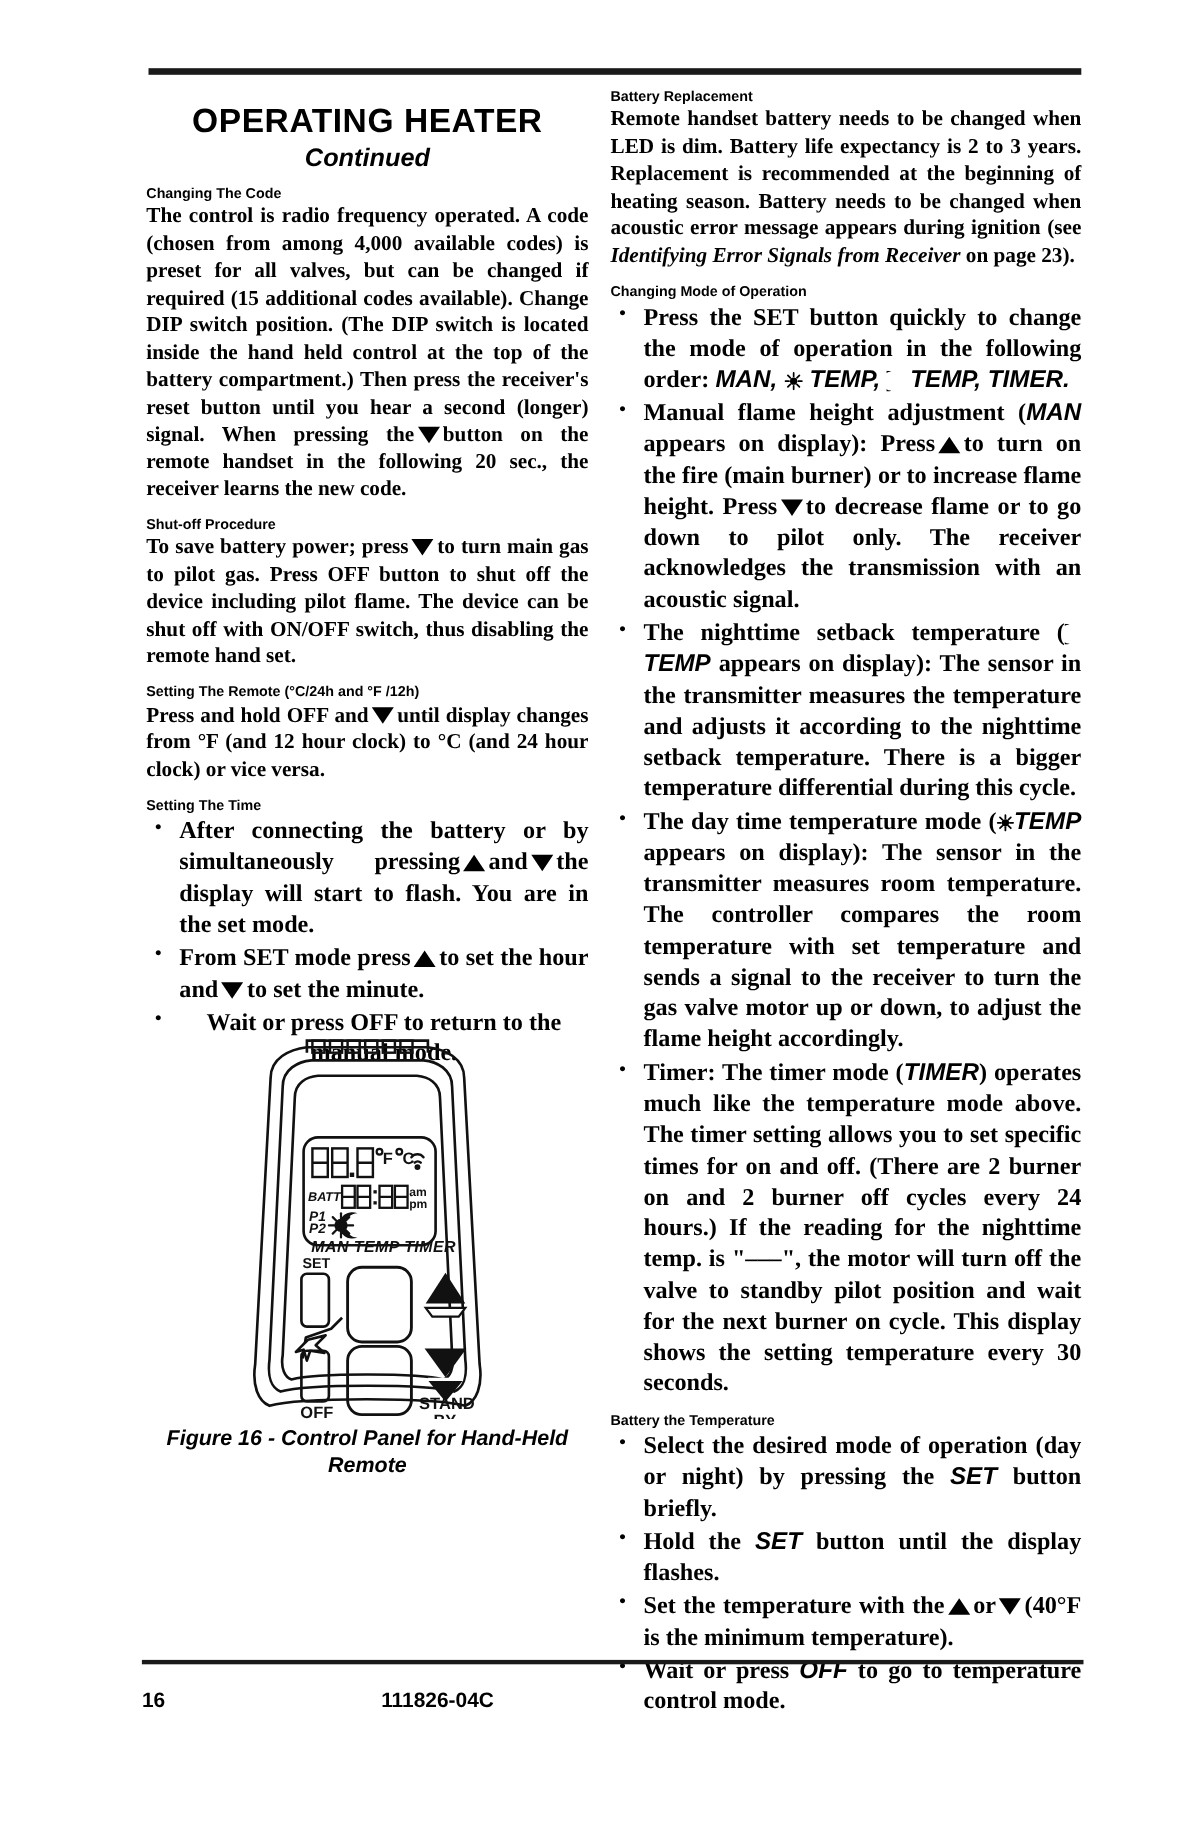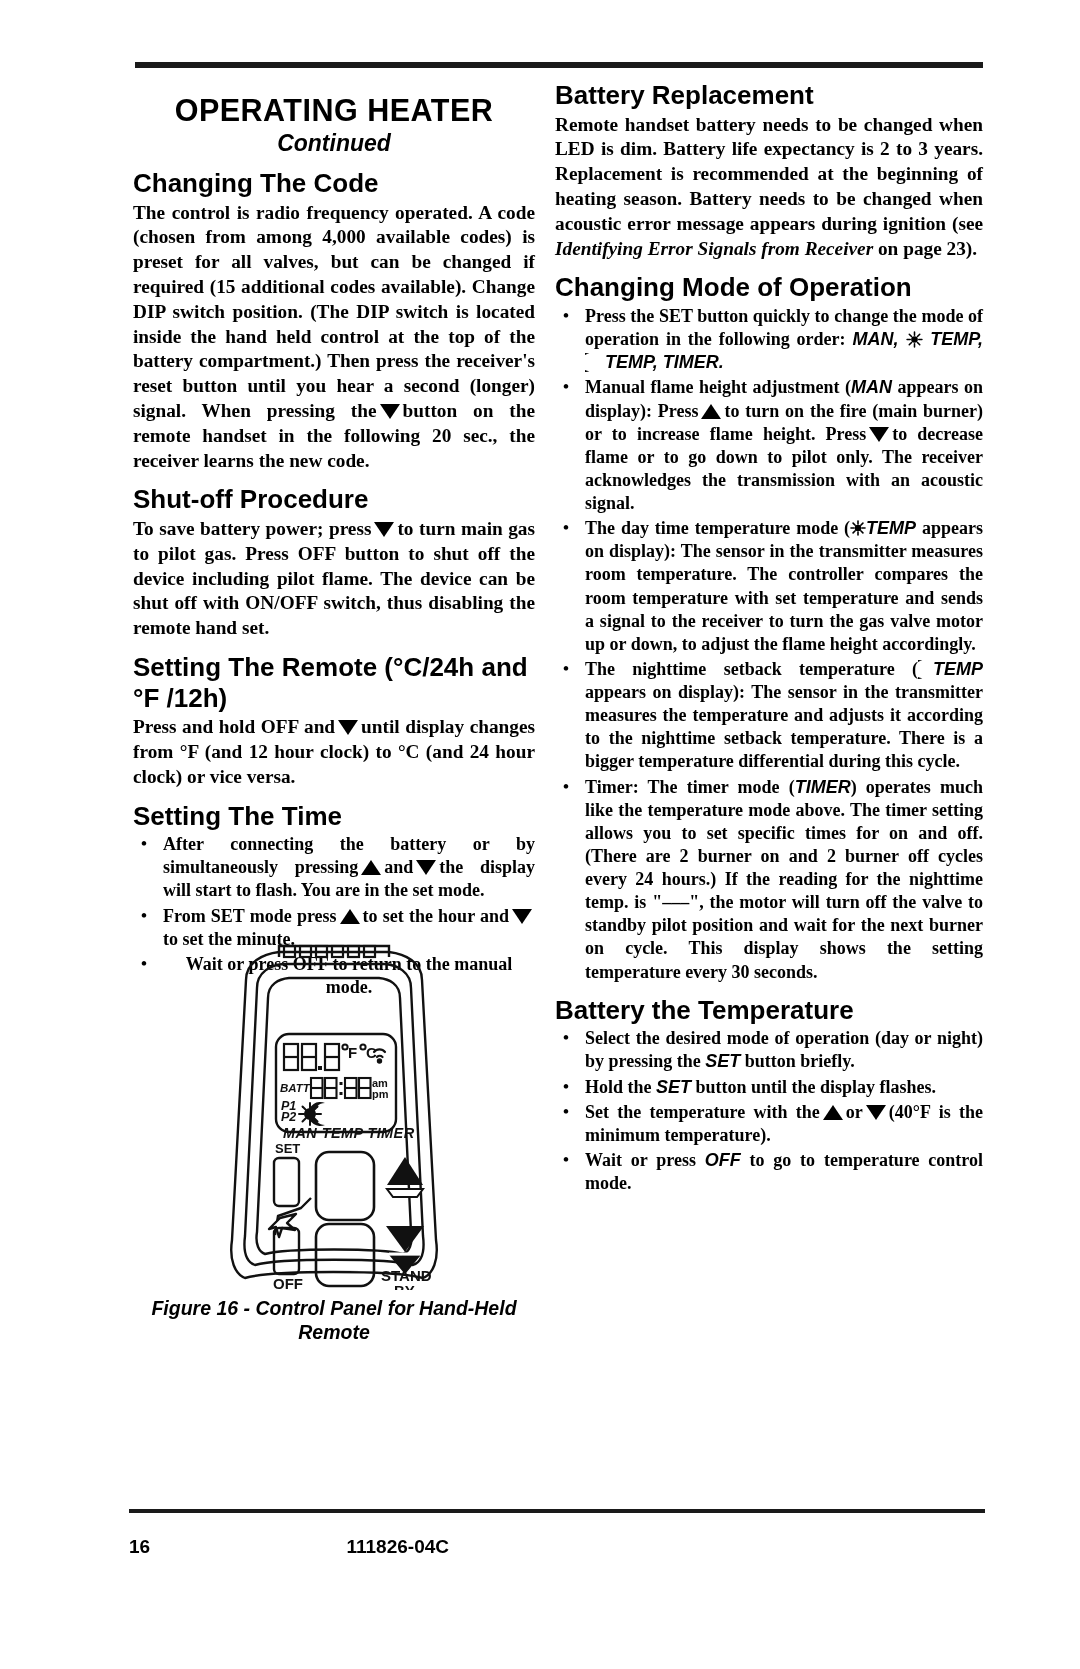--- a/index.html
+++ b/index.html
@@ -40,21 +40,21 @@
     font-family:"Liberation Sans", sans-serif;
     font-weight:bold;
     font-style:italic;
     font-size:23px;
     text-align:center;
     margin:4px 0 6px 0;
   }
   h2.sec {
     font-family:"Liberation Sans", sans-serif;
     font-weight:bold;
-    font-size:26px;
+    font-size:13px;
     margin:11px 0 2px 0;
     line-height:1.18;
   }
   .col-right h2.sec:first-child { margin-top:0; }
 
   p.body {
     font-family:"Liberation Serif", serif;
     font-weight:bold;
     font-size:19.3px;
     line-height:1.285;
@@ -63,21 +63,21 @@
     text-justify:inter-word;
     hyphens:none;
   }
 
   ul.blist { list-style:none; margin:0; padding:0; }
   ul.blist > li {
     position:relative;
     padding-left:30px;
     font-family:"Liberation Serif", serif;
     font-weight:bold;
-    font-size:18px;
+    font-size:22px;
     line-height:1.285;
     margin:0 0 2px 0;
     text-align:justify;
   }
   ul.blist > li.lastline { text-align:center; }
   ul.blist > li:before {
     content:"\2022";
     position:absolute; left:8px; top:0;
     font-size:17px;
   }
@@ -317,36 +317,36 @@
             </g>
           </svg>
           <span>TEMP,</span>
           <svg width="15" height="19" viewBox="0 0 18 24" style="vertical-align:-4px">
             <path d="M5,1 a12,12 0 1 0 0,22 a9.5,9.5 0 1 1 0,-22 Z" fill="#000"></path>
           </svg>
           <span>TEMP, TIMER.</span>
         </span>
       </li>
       <li><span>Manual flame height adjustment (</span><span class="sans-i">MAN</span><span> appears on display): Press</span><span class="tri tri-up"></span><span>to turn on the fire (main burner) or to increase flame height. Press</span><span class="tri tri-down"></span><span>to decrease flame or to go down to pilot only. The receiver acknowledges the transmission with an acoustic signal.</span></li>
+      <li><span>The nighttime setback temperature (</span><svg width="15" height="19" viewBox="0 0 18 24" style="vertical-align:-4px">
+            <path d="M5,1 a12,12 0 1 0 0,22 a9.5,9.5 0 1 1 0,-22 Z" fill="#000"></path>
+          </svg><span class="sans-i">TEMP</span><span> appears on display): The sensor in the transmitter measures the temperature and adjusts it according to the nighttime setback temperature. There is a bigger temperature differential during this cycle.</span></li>
       <li><span>The day time temperature mode (</span><svg width="16" height="16" viewBox="0 0 24 24" style="vertical-align:-2px">
             <g stroke="#000" stroke-width="2.4" stroke-linecap="round" fill="#000">
               <circle cx="12" cy="12" r="3.8"></circle>
               <line x1="12" y1="1.5" x2="12" y2="6"></line>
               <line x1="12" y1="18" x2="12" y2="22.5"></line>
               <line x1="1.5" y1="12" x2="6" y2="12"></line>
               <line x1="18" y1="12" x2="22.5" y2="12"></line>
               <line x1="4.6" y1="4.6" x2="7.8" y2="7.8"></line>
               <line x1="16.2" y1="16.2" x2="19.4" y2="19.4"></line>
               <line x1="19.4" y1="4.6" x2="16.2" y2="7.8"></line>
               <line x1="7.8" y1="16.2" x2="4.6" y2="19.4"></line>
             </g>
           </svg><span class="sans-i">TEMP</span><span> appears on display): The sensor in the transmitter measures room temperature. The controller compares the room temperature with set temperature and sends a signal to the receiver to turn the gas valve motor up or down, to adjust the flame height accordingly.</span></li>
-      <li><span>The nighttime setback temperature (</span><svg width="15" height="19" viewBox="0 0 18 24" style="vertical-align:-4px">
-            <path d="M5,1 a12,12 0 1 0 0,22 a9.5,9.5 0 1 1 0,-22 Z" fill="#000"></path>
-          </svg><span class="sans-i">TEMP</span><span> appears on display): The sensor in the transmitter measures the temperature and adjusts it according to the nighttime setback temperature. There is a bigger temperature differential during this cycle.</span></li>
       <li><span>Timer: The timer mode (</span><span class="sans-i">TIMER</span><span>) operates much like the temperature mode above. The timer setting allows you to set specific times for on and off. (There are 2 burner on and 2 burner off cycles every 24 hours.) If the reading for the nighttime temp. is "–––", the motor will turn off the valve to standby pilot position and wait for the next burner on cycle. This display shows the setting temperature every 30 seconds.</span></li>
     </ul>
 
     <h2 class="sec">Battery the Temperature</h2>
     <ul class="blist">
       <li><span>Select the desired mode of operation (day or night) by pressing the </span><span class="sans-i">SET</span><span> button briefly.</span></li>
       <li><span>Hold the </span><span class="sans-i">SET</span><span> button until the display flashes.</span></li>
       <li><span>Set the temperature with the</span><span class="tri tri-up"></span><span>or</span><span class="tri tri-down"></span><span>(40°F is the minimum temperature).</span></li>
       <li><span>Wait or press </span><span class="sans-i">OFF</span><span> to go to temperature control mode.</span></li>
     </ul>

